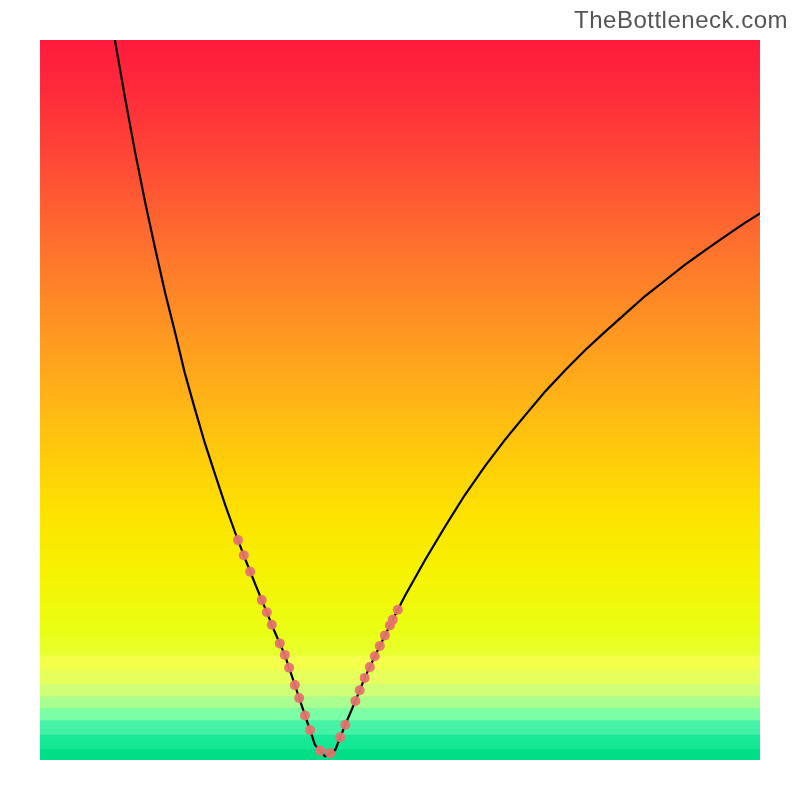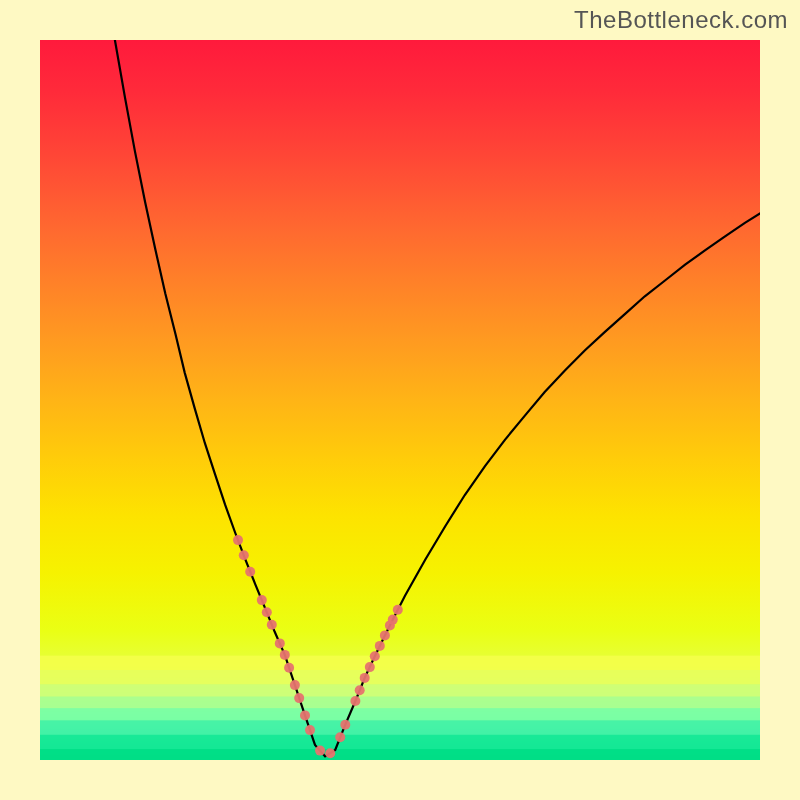--- a/index.html
+++ b/index.html
@@ -1,21 +1,21 @@
 <!DOCTYPE html>
 <html><head>
 <meta charset="utf-8">
 <style>
   * { margin: 0; padding: 0; box-sizing: border-box; }
   html, body { width: 800px; height: 800px; overflow: hidden; background: #000; }
   .stage {
     position: relative;
     width: 800px;
     height: 800px;
-    background: #fef9c3;
+    background: #ffffff;
   }
   .plot-area {
     position: absolute;
     left: 40px;
     top: 40px;
     width: 720px;
     height: 720px;
     overflow: hidden;
   }
   .gradient-bg {

